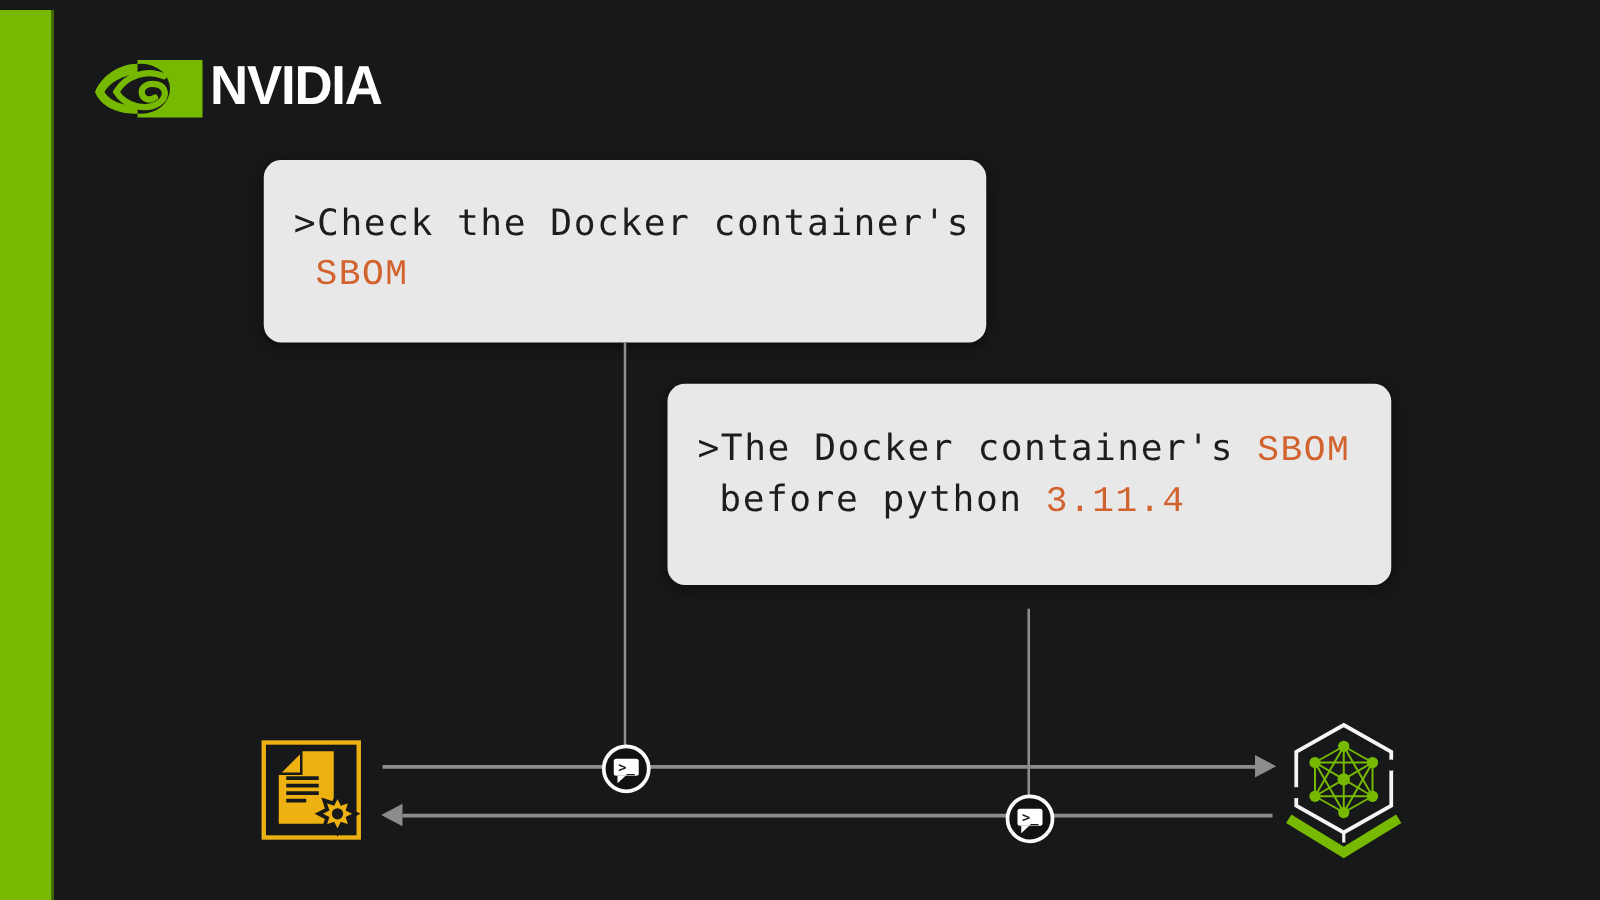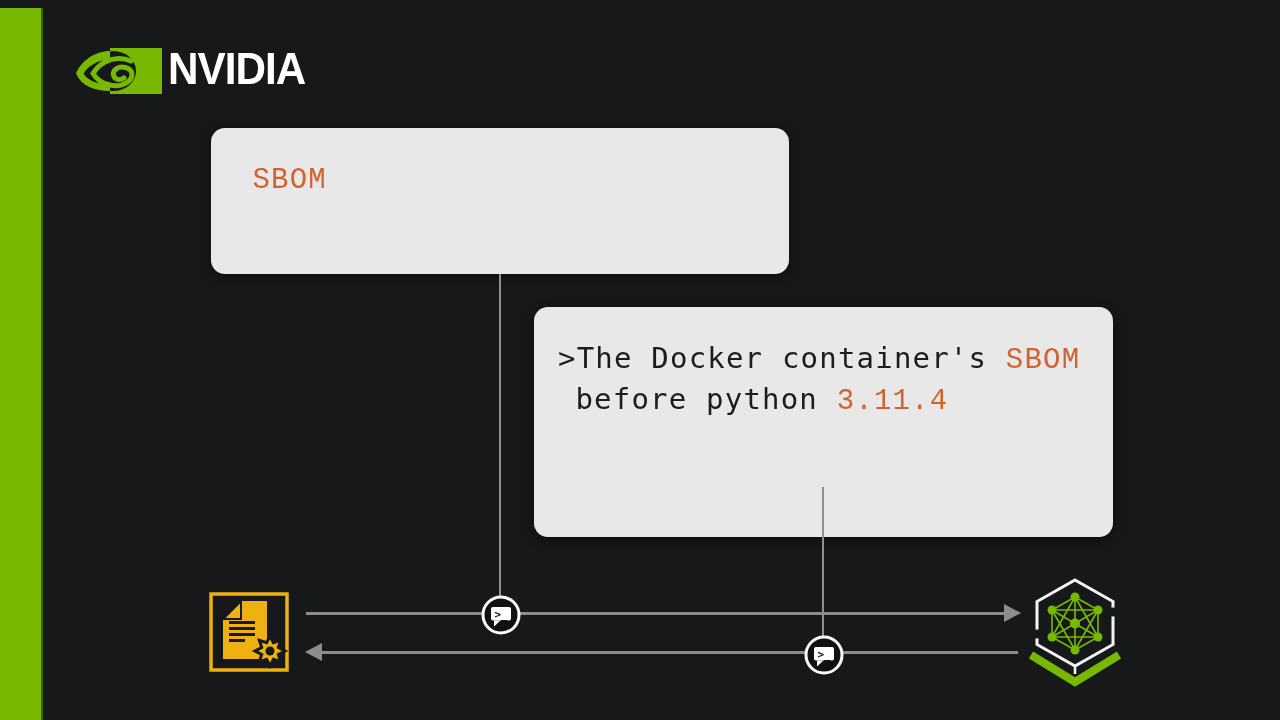--- a/index.html
+++ b/index.html
@@ -17,21 +17,21 @@
   .wordmark{font-family:"Liberation Sans",sans-serif;font-weight:700;
     font-size:44px;letter-spacing:-1px;color:#fff;
     transform:scaleX(.96);transform-origin:left center;}
 
   
   .bubble{background:var(--bubble-background,#e8e8e8);border-radius:14px;
     box-shadow:0 3px 12px rgba(0,0,0,.45);
     color:var(--bubble-text,#1d1d1d);font-size:29px;letter-spacing:1.2px;
     line-height:39px;box-sizing:border-box;}
   .bubble1{left:211px;top:128px;width:578px;height:146px;padding:31px 0 0 24px;}
-  .bubble2{left:534px;top:307px;width:579px;height:230px;padding:32px 0 0 24px;}
+  .bubble2{left:534px;top:307px;width:579px;height:161px;padding:32px 0 0 24px;}
   .line{white-space:pre;}
   .cont{padding-left:1ch;}
   .hl{color:var(--highlight-orange,#d2622e);font-family:Liberation Mono, monospace;}
 
   
   .vline{width:2px;background:var(--connector-gray,#8f8f8f);}
   .vline1{left:499px;top:274px;height:324px;}
   .vline2{left:822px;top:487px;height:151px;}
   .hline{height:3px;background:var(--arrow-gray,#8c8c8c);}
   .hline-top{left:306px;top:612px;width:700px;}
@@ -64,20 +64,21 @@
   <svg width="92" height="58" viewBox="0 0 92 58">
     <rect class="f-green" x="38" y="8" width="52" height="46"></rect>
     <ellipse class="f-bg" cx="41" cy="31" rx="23" ry="20"></ellipse>
     <path class="f-green" d="M38 11 C 23 11 9 21 4 33.5 C 9 46 23 51 38 51 L38 44.5 C 26 44.5 15.5 40.5 11.5 33.5 C 15.5 26.5 26 19.5 38 19.5 Z"></path>
     <path class="s-green" fill="none" stroke-width="5" stroke-linecap="round" d="M59 21 C 46 15 29 20 21 33.5 C 28 45 45 49 55 42.5 C 62 38 61.5 29.5 53.5 27.5 C 46.5 25.8 40.5 29.5 41.5 35 C 42.3 39.5 48 41 52 38"></path>
   </svg>
   <div class="wordmark">NVIDIA</div>
 </div>
 
 <div class="abs bubble bubble1">
+  <div class="line"><span>&gt;</span><span>Check the Docker container's</span></div>
   <div class="line cont"><span class="hl">SBOM</span></div>
 </div>
 
 <div class="abs bubble bubble2">
   <div class="line"><span>&gt;</span><span>The Docker container's </span><span class="hl">SBOM</span></div>
   <div class="line cont"><span>before python </span><span class="hl">3.11.4</span></div>
 </div>
 
 <div class="abs vline vline1"></div>
 <div class="abs vline vline2"></div>

